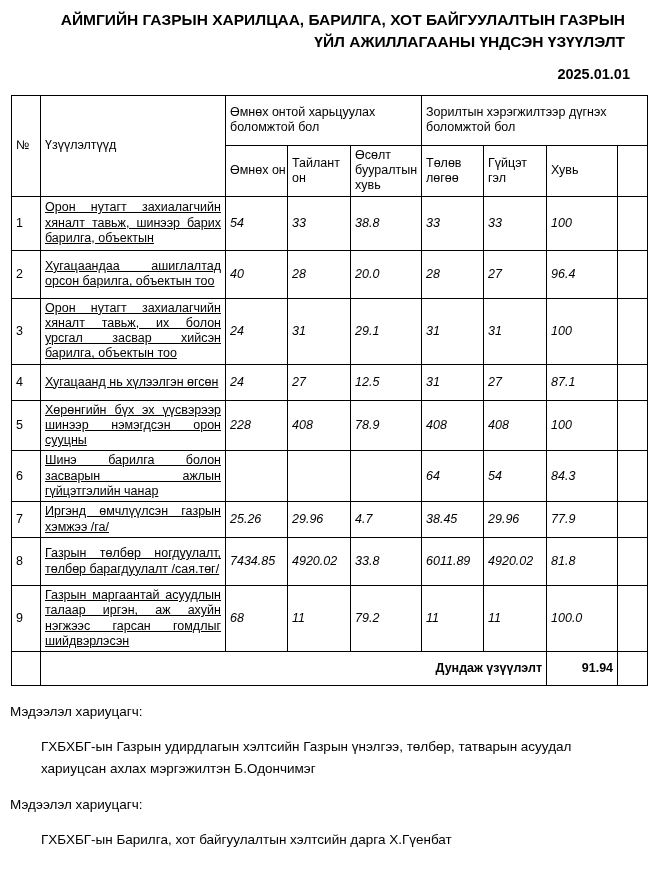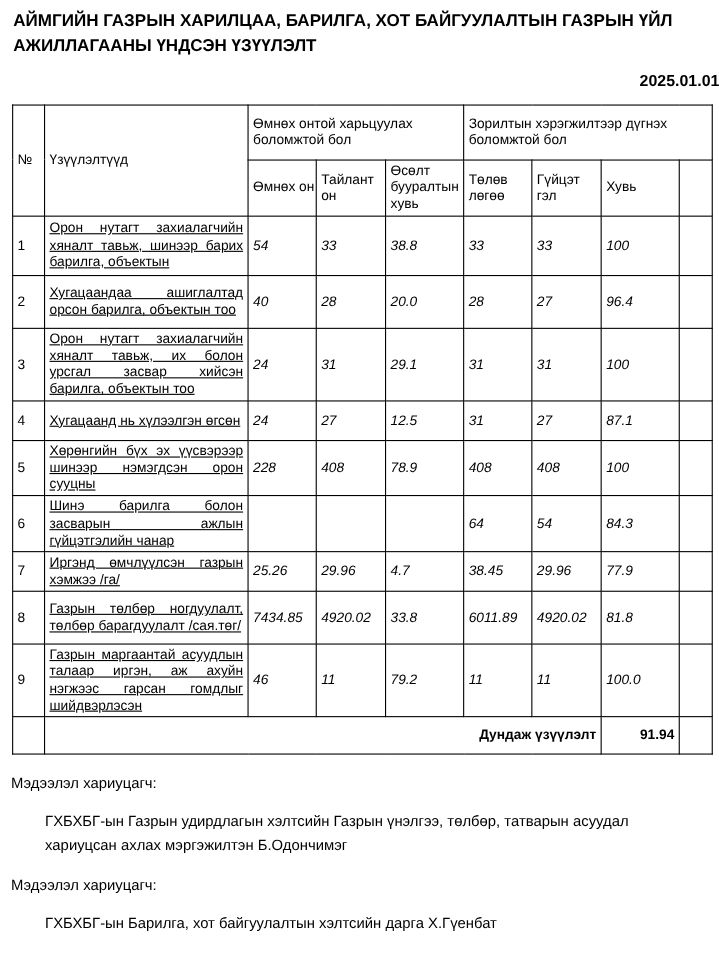--- a/index.html
+++ b/index.html
@@ -11,29 +11,29 @@
   .page {
     width: 654px;
     min-height: 875px;
     background: #fff;
     padding-top: 9px;
     position: relative;
   }
   .doc-title {
     font-size: 15.5px;
     font-weight: bold;
-    text-align: left;
+    text-align: right;
     line-height: 1.45;
-    padding: 0 12px;
+    padding: 0 29px;
   }
   .doc-date {
     font-size: 14.5px;
     font-weight: bold;
     text-align: right;
-    padding-right: 0;
+    padding-right: 24px;
     margin-top: 12px;
     margin-bottom: 13px;
   }
   table.indicators {
     border-collapse: collapse;
     table-layout: fixed;
     width: 636px;
     margin-left: 11px;
   }
   table.indicators td, table.indicators th {
@@ -187,21 +187,21 @@
         <td class="val-cell">4920.02</td>
         <td class="val-cell">33.8</td>
         <td class="val-cell">6011.89</td>
         <td class="val-cell">4920.02</td>
         <td class="val-cell">81.8</td>
         <td class="spare-cell"></td>
       </tr>
       <tr style="height:62px">
         <td class="num-cell">9</td>
         <td class="label-cell">Газрын маргаантай асуудлын талаар иргэн, аж ахуйн нэгжээс гарсан гомдлыг шийдвэрлэсэн</td>
-        <td class="val-cell">46</td>
+        <td class="val-cell">68</td>
         <td class="val-cell">11</td>
         <td class="val-cell">79.2</td>
         <td class="val-cell">11</td>
         <td class="val-cell">11</td>
         <td class="val-cell">100.0</td>
         <td class="spare-cell"></td>
       </tr>
       <tr class="summary-row" style="height:34px">
         <td class="num-cell"></td>
         <td class="summary-label" colspan="6">Дундаж үзүүлэлт</td>

